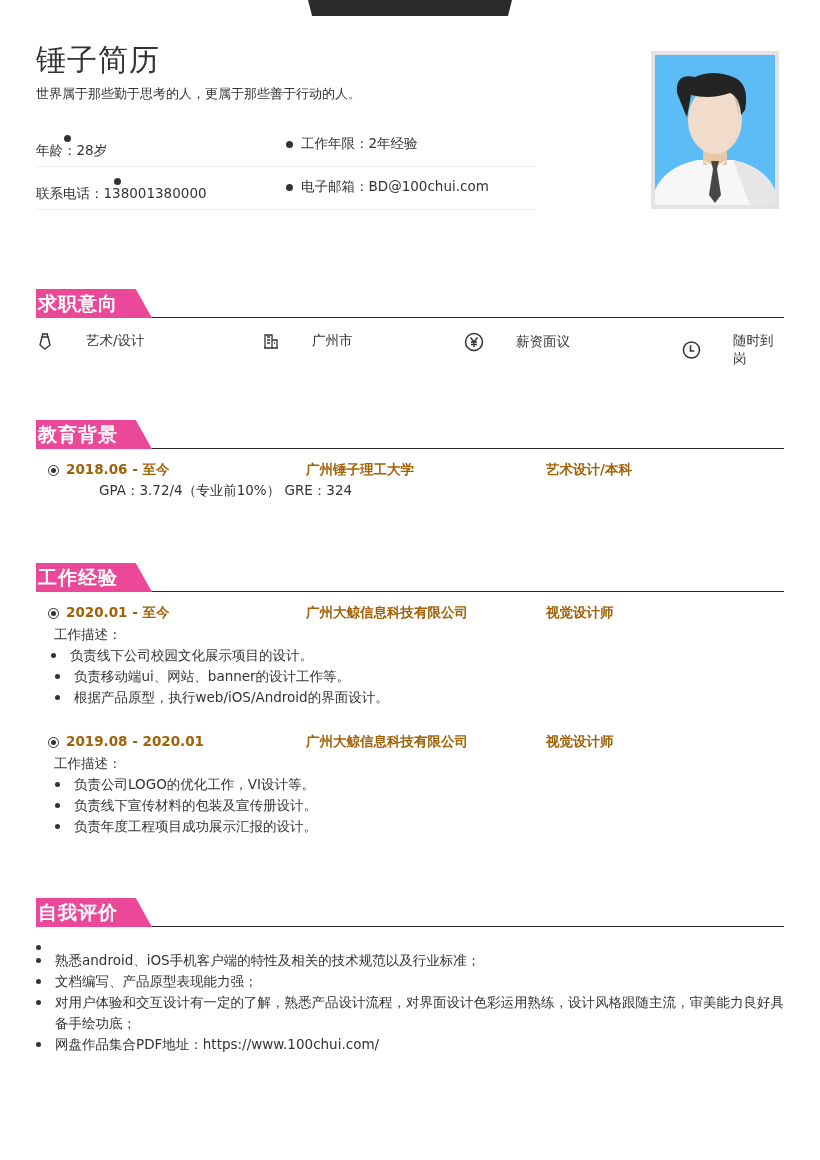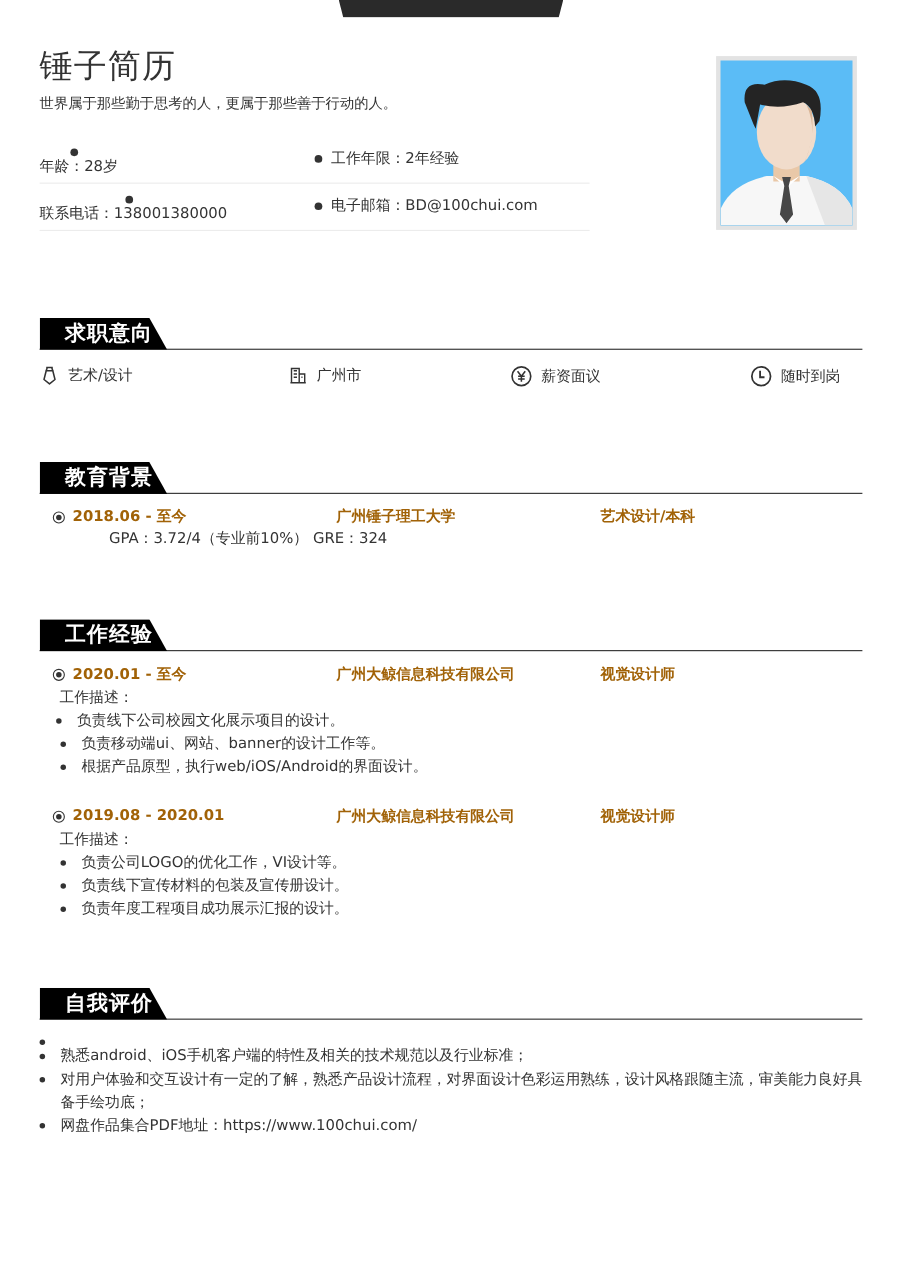--- a/index.html
+++ b/index.html
@@ -18,26 +18,26 @@
   .info-cell { position: absolute; top: 17px; font-size: 13.5px; color: #333; display: flex; align-items: center; }
   .info-cell.c1 { left: 0; flex-direction: column; }
   .info-cell.c2 { left: 250px; justify-content: space-between; }
   .dot { width: 7px; height: 7px; border-radius: 50%; background: #333; margin-right: 8px; display: inline-block; }
 
   .photo { position: absolute; left: 651px; top: 51px; width: 128px; height: 158px; background: #e3e3e3; padding: 4px; }
   .photo-inner { width: 100%; height: 100%; background: #5bbcf6; position: relative; overflow: hidden; }
 
   .section { position: absolute; left: 36px; width: 748px; height: 30px; }
   .section-line { position: absolute; left: 0; right: 0; bottom: 0; height: 1.5px; background: #2a2a2a; }
-  .section-tag { position: absolute; left: 0; bottom: 0; height: 29px; width: 116px; background: #000000; color: #fff;
-    font-size: 19px; font-weight: bold; line-height: 29px; padding-left: 23px; letter-spacing: 1px;
+  .section-tag { position: absolute; left: 0; bottom: 0; height: 29px; width: 116px; background: #ec4899; color: #fff;
+    font-size: 19px; font-weight: bold; line-height: 29px; padding-left: 2px; letter-spacing: 1px;
     clip-path: polygon(0 0, 86% 0, 100% 100%, 0 100%); }
 
   .intent-row { position: absolute; left: 36px; top: 332px; width: 748px; height: 22px; font-size: 13.5px; }
-  .intent-item { position: absolute; top: 0; display: flex; align-items: center; }
+  .intent-item { position: absolute; top: 0; display: flex; align-items: center; gap: 24px; }
   .intent-item svg { margin-right: 8px; }
 
   .entry-head { position: absolute; left: 48px; width: 748px; height: 20px; font-size: 13.5px; font-weight: bold; color: #a16207; }
   .entry-head .radio { position: absolute; left: 0; top: 4px; width: 11px; height: 11px; border: 1.3px solid #333; border-radius: 50%; }
   .entry-head .radio::after { content: ""; position: absolute; left: 2px; top: 2px; width: 5px; height: 5px; border-radius: 50%; background: #333; }
   .entry-head .date { position: absolute; left: 18px; top: 0; }
   .entry-head .org { position: absolute; left: 258px; top: 0; }
   .entry-head .role { position: absolute; left: 498px; top: 0; }
 
   .line { position: absolute; font-size: 13.5px; color: #333; line-height: 21px; }
@@ -189,19 +189,23 @@
 <div class="self-list">
   <div class="self-item">
       <span class="b"></span>
     </div>
   <div class="self-item">
       <span class="b"></span>
       <span>熟悉android、iOS手机客户端的特性及相关的技术规范以及行业标准；</span>
     </div>
   <div class="self-item">
       <span class="b"></span>
+      <span>文档编写、产品原型表现能力强；</span>
+    </div>
+  <div class="self-item">
+      <span class="b"></span>
       <span>对用户体验和交互设计有一定的了解，熟悉产品设计流程，对界面设计色彩运用熟练，设计风格跟随主流，审美能力良好具备手绘功底；</span>
     </div>
   <div class="self-item">
       <span class="b"></span>
       <span>网盘作品集合PDF地址：https://www.100chui.com/</span>
     </div>
 </div>
 
 </body></html>

